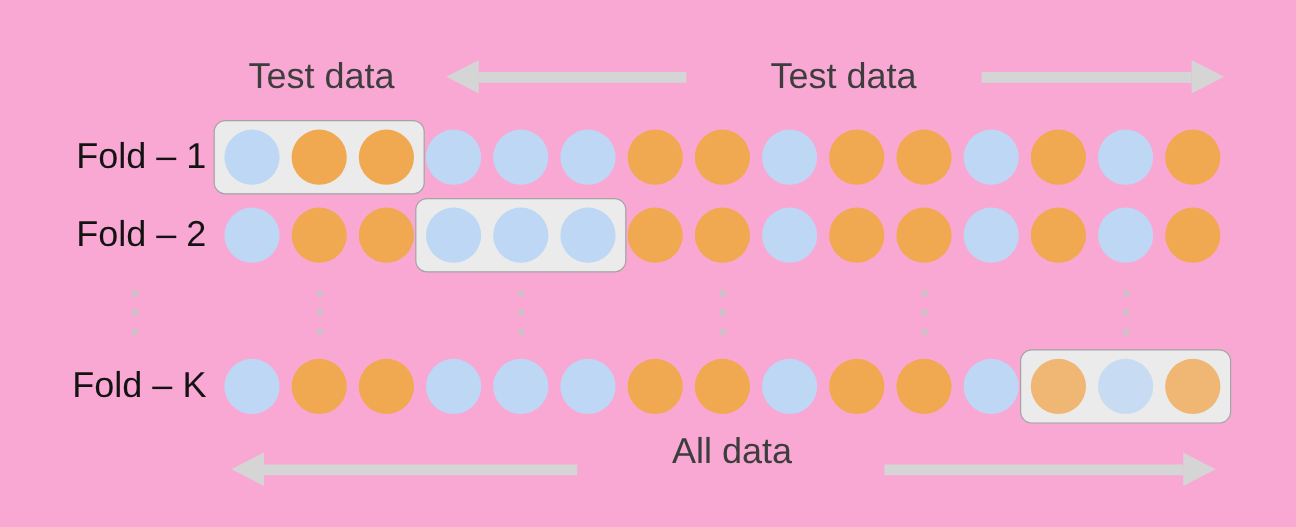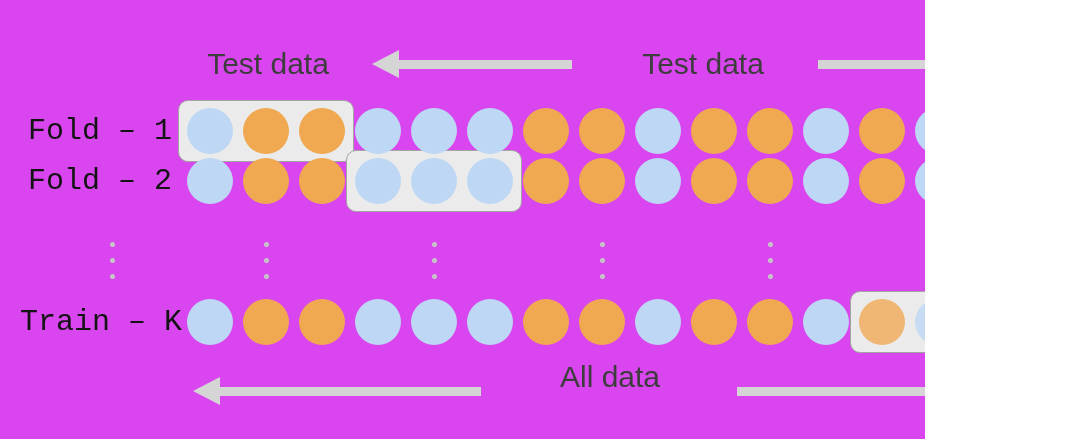--- a/index.html
+++ b/index.html
@@ -1,20 +1,20 @@
 <!DOCTYPE html>
 <html style="--blue: #bdd7f4; --orange: #f0a851; --arrow: #d5d5d5; --box-fill: #ebebeb; --box-border: #a3a3a3; --ellipsis: #c6c6c6; --header-text: #3d3d3d; --fold-text: #131313;"><head>
 <meta charset="utf-8">
 <style>
   html, body { margin: 0; padding: 0; background: #ffffff; }
   .canvas {
     position: relative;
-    width: 925px;
+    width: 1080px;
     height: 439px;
-    background: #d946ef;
+    background: #f9a8d4;
     overflow: hidden;
     font-family: "Liberation Sans", sans-serif;
   }
   .txt {
     position: absolute;
     font-size: 30px;
     line-height: 34px;
     color: var(--header-text);
     text-align: center;
     white-space: nowrap;
@@ -33,21 +33,20 @@
   
   .fold-row { position: absolute; left: 0; width: 100%; height: 46px; }
   .fold-label {
     position: absolute;
     left: 20px; width: 152px;
     top: 50%; transform: translateY(-50%);
     font-size: 30px;
     color: var(--fold-text);
     text-align: right;
     white-space: nowrap;
-    font-family: Liberation Mono, monospace;
   }
   .dot {
     position: absolute;
     top: 0;
     width: 46px; height: 46px;
     border-radius: 50%;
     z-index: 1;
   }
   .dot.blue   { background: var(--blue); }
   .dot.orange { background: var(--orange); }
@@ -113,41 +112,41 @@
         <div class="dot orange" style="left: 523px;"></div>
         <div class="dot orange" style="left: 579px;"></div>
         <div class="dot blue" style="left: 635px;"></div>
         <div class="dot orange" style="left: 691px;"></div>
         <div class="dot orange" style="left: 747px;"></div>
         <div class="dot blue" style="left: 803px;"></div>
         <div class="dot orange" style="left: 859px;"></div>
         <div class="dot blue" style="left: 915px;"></div>
         <div class="dot orange" style="left: 971px;"></div>
       </div>
-      <div class="fold-row" style="top: 158px;">
+      <div class="fold-row" style="top: 173px;">
         <div class="fold-label">Fold – 2</div>
         <div class="test-box" style="left: 346px; width: 176px;"></div>
         <div class="dot blue" style="left: 187px;"></div>
         <div class="dot orange" style="left: 243px;"></div>
         <div class="dot orange" style="left: 299px;"></div>
         <div class="dot blue" style="left: 355px;"></div>
         <div class="dot blue" style="left: 411px;"></div>
         <div class="dot blue" style="left: 467px;"></div>
         <div class="dot orange" style="left: 523px;"></div>
         <div class="dot orange" style="left: 579px;"></div>
         <div class="dot blue" style="left: 635px;"></div>
         <div class="dot orange" style="left: 691px;"></div>
         <div class="dot orange" style="left: 747px;"></div>
         <div class="dot blue" style="left: 803px;"></div>
         <div class="dot orange" style="left: 859px;"></div>
         <div class="dot blue" style="left: 915px;"></div>
         <div class="dot orange" style="left: 971px;"></div>
       </div>
       <div class="fold-row" style="top: 299px;">
-        <div class="fold-label">Train – K</div>
+        <div class="fold-label">Fold – K</div>
         <div class="test-box" style="left: 850px; width: 176px;"></div>
         <div class="dot blue" style="left: 187px;"></div>
         <div class="dot orange" style="left: 243px;"></div>
         <div class="dot orange" style="left: 299px;"></div>
         <div class="dot blue" style="left: 355px;"></div>
         <div class="dot blue" style="left: 411px;"></div>
         <div class="dot blue" style="left: 467px;"></div>
         <div class="dot orange" style="left: 523px;"></div>
         <div class="dot orange" style="left: 579px;"></div>
         <div class="dot blue" style="left: 635px;"></div>

